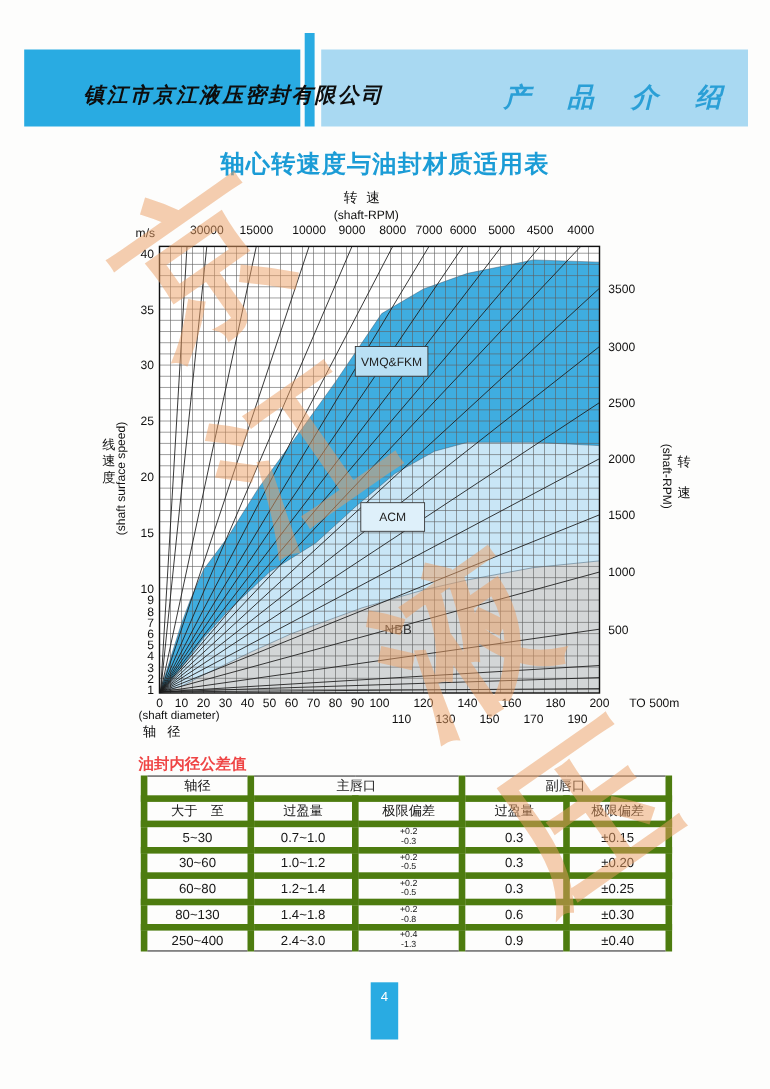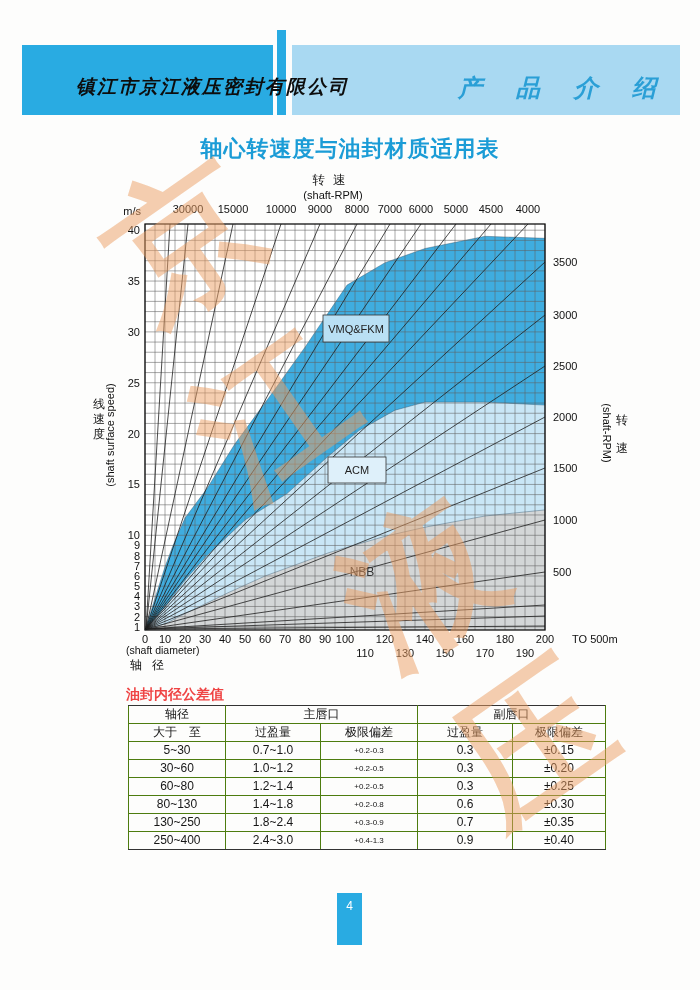--- a/index.html
+++ b/index.html
@@ -20,25 +20,25 @@
   
   #chart-svg{position:absolute;left:0;top:0;}
   
   .wm{position:absolute;font-family:"Liberation Serif",serif;font-weight:900;
       font-size:150px;color:rgba(236,158,98,0.5);transform:rotate(-35deg);
       pointer-events:none;z-index:6;line-height:1;}
   
   .tbl-title{position:absolute;left:126px;top:686px;font-size:14px;font-weight:bold;color:#ef4444;}
   .tol-wrap{position:absolute;left:128px;top:705px;width:477px;}
   table.tol{border-collapse:collapse;width:477px;table-layout:fixed;font-size:12px;color:#161616;}
-  table.tol th,table.tol td{border:1px solid #4d7c0f;height:17px;text-align:center;
+  table.tol th,table.tol td{border:6px solid #4d7c0f;height:17px;text-align:center;
       padding:0;font-weight:normal;line-height:1.05;}
   table.tol thead tr:first-child th{border-top:1.5px solid #333;}
   table.tol tbody tr:last-child td{border-bottom:1.5px solid #333;}
-  .stk{display:inline-flex;flex-direction:row;font-size:8px;line-height:1.1;vertical-align:middle;}
+  .stk{display:inline-flex;flex-direction:column;font-size:8px;line-height:1.1;vertical-align:middle;}
   
   .badge{position:absolute;left:337px;top:893px;width:25px;height:52px;background:#29abe2;
          color:#fff;font-size:12px;text-align:center;padding-top:6px;box-sizing:border-box;}
 </style>
 </head>
 <body>
 
 <div class="page">
 
   <div class="hdr-dark"></div>
@@ -298,30 +298,20 @@
             <td>80~130</td>
             <td>1.4~1.8</td>
             <td><span class="stk">
                 <span>+0.2</span>
                 <span>-0.8</span>
               </span></td>
             <td>0.6</td>
             <td>±0.30</td>
           </tr>
           <tr>
-            <td>130~250</td>
-            <td>1.8~2.4</td>
-            <td><span class="stk">
-                <span>+0.3</span>
-                <span>-0.9</span>
-              </span></td>
-            <td>0.7</td>
-            <td>±0.35</td>
-          </tr>
-          <tr>
             <td>250~400</td>
             <td>2.4~3.0</td>
             <td><span class="stk">
                 <span>+0.4</span>
                 <span>-1.3</span>
               </span></td>
             <td>0.9</td>
             <td>±0.40</td>
           </tr>
         </tbody>

